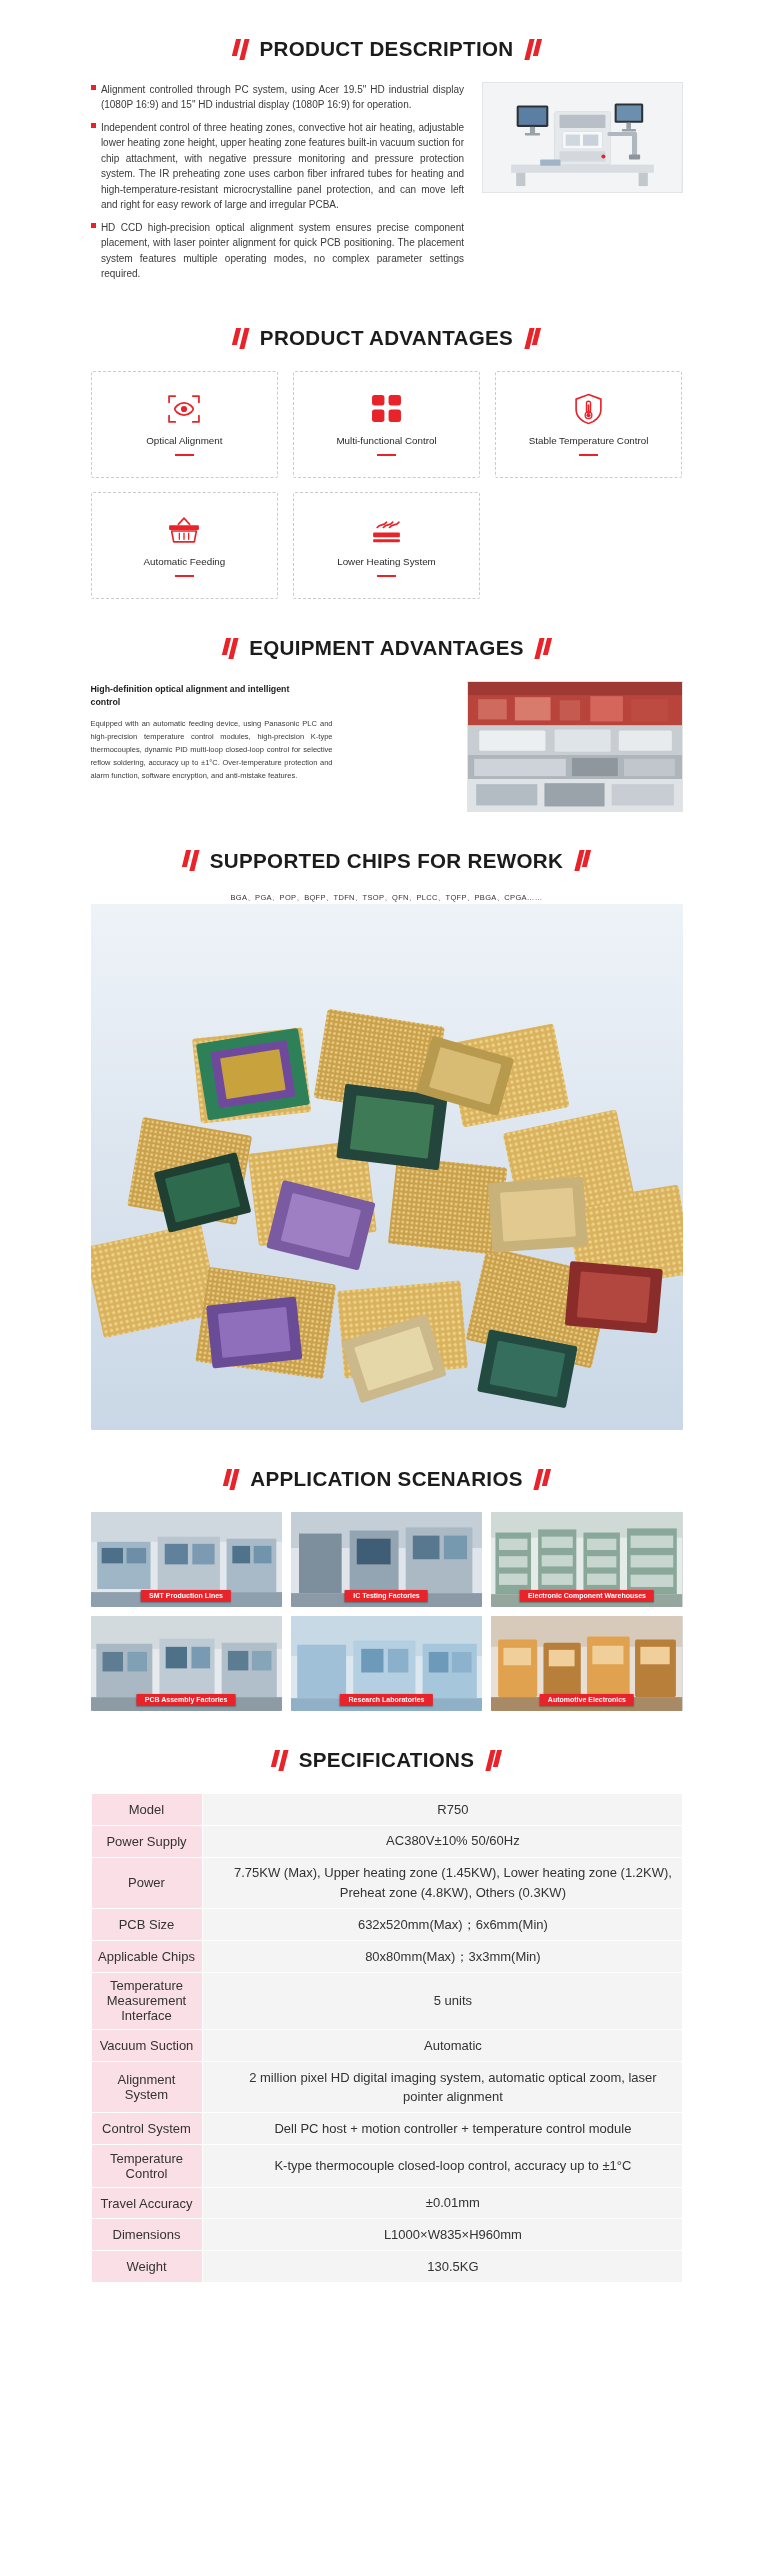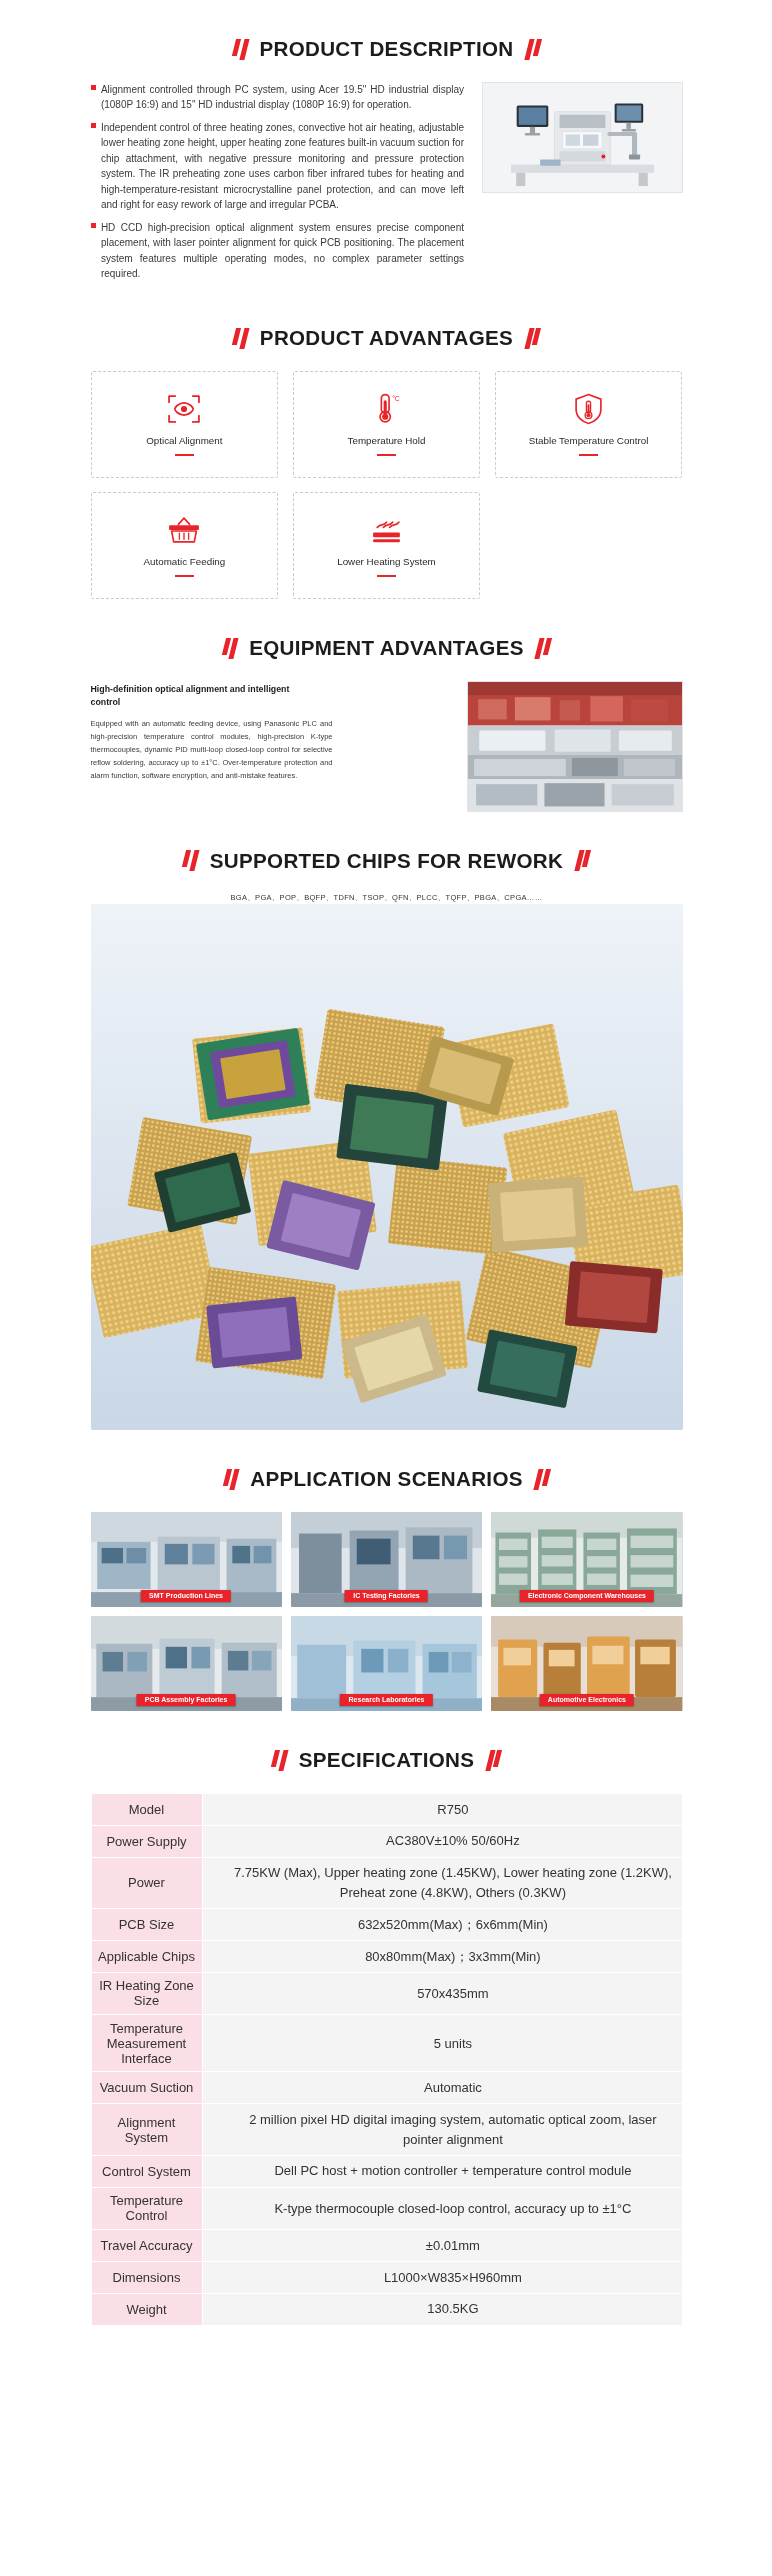--- a/index.html
+++ b/index.html
@@ -284,34 +284,33 @@
             <path d="M4 4h12M4 4v12M62 4H50M62 4v12M4 54h12M4 54V42M62 54H50M62 54V42"></path>
           </g>
           <path d="M33 17c-11 0-18 10-18 12s7 12 18 12 18-10 18-12-7-12-18-12z" fill="none" stroke="#e8242a" stroke-width="3.4"></path>
           <circle cx="33" cy="29" r="6" fill="#e8242a"></circle>
         </svg>
       </div>
       <div class="adv-title">Optical Alignment</div>
       <div class="adv-rule"></div>
     </div>
 
-
     <div class="adv-card">
       <div class="adv-icon">
-        <svg width="27" height="31" viewBox="0 0 52 60">
-          <rect x="16" y="3" width="15" height="36" rx="7.5" fill="none" stroke="#e8242a" stroke-width="3.2"></rect>
-          <circle cx="23.5" cy="46" r="10" fill="none" stroke="#e8242a" stroke-width="3.2"></circle>
-          <rect x="20.5" y="14" width="6" height="30" rx="3" fill="#e8242a"></rect>
-          <circle cx="23.5" cy="46" r="6" fill="#e8242a"></circle>
-          <text x="37" y="16" font-size="13" fill="#e8242a" font-family="Liberation Sans, sans-serif">°C</text>
+        <svg width="31" height="30" viewBox="0 0 60 58">
+          <rect x="2" y="2" width="24" height="20" rx="5" fill="#e8242a"></rect>
+          <rect x="34" y="2" width="24" height="20" rx="5" fill="#e8242a"></rect>
+          <rect x="2" y="30" width="24" height="24" rx="5" fill="#e8242a"></rect>
+          <rect x="34" y="30" width="24" height="24" rx="5" fill="#e8242a"></rect>
         </svg>
       </div>
-      <div class="adv-title">Temperature Hold</div>
+      <div class="adv-title">Multi-functional Control</div>
       <div class="adv-rule"></div>
     </div>
+
 
     <div class="adv-card">
       <div class="adv-icon">
         <svg width="29" height="32" viewBox="0 0 56 62">
           <path d="M28 3 L52 12 V32 C52 46 40 56 28 59 C16 56 4 46 4 32 V12 Z" fill="none" stroke="#e8242a" stroke-width="3.2"></path>
           <rect x="24" y="16" width="8" height="22" rx="4" fill="none" stroke="#e8242a" stroke-width="2.6"></rect>
           <circle cx="28" cy="43" r="6.5" fill="none" stroke="#e8242a" stroke-width="2.6"></circle>
           <rect x="26" y="22" width="4" height="19" rx="2" fill="#e8242a"></rect>
           <circle cx="28" cy="43" r="4" fill="#e8242a"></circle>
         </svg>
@@ -648,24 +647,20 @@
       </tr>
       <tr>
         <td class="k">PCB Size</td>
         <td class="v">632x520mm(Max)；6x6mm(Min)</td>
       </tr>
       <tr>
         <td class="k">Applicable Chips</td>
         <td class="v">80x80mm(Max)；3x3mm(Min)</td>
       </tr>
       <tr>
-        <td class="k">IR Heating Zone Size</td>
-        <td class="v">570x435mm</td>
-      </tr>
-      <tr>
         <td class="k">Temperature Measurement Interface</td>
         <td class="v">5 units</td>
       </tr>
       <tr>
         <td class="k">Vacuum Suction</td>
         <td class="v">Automatic</td>
       </tr>
       <tr>
         <td class="k">Alignment System</td>
         <td class="v">2 million pixel HD digital imaging system, automatic optical zoom, laser pointer alignment</td>

